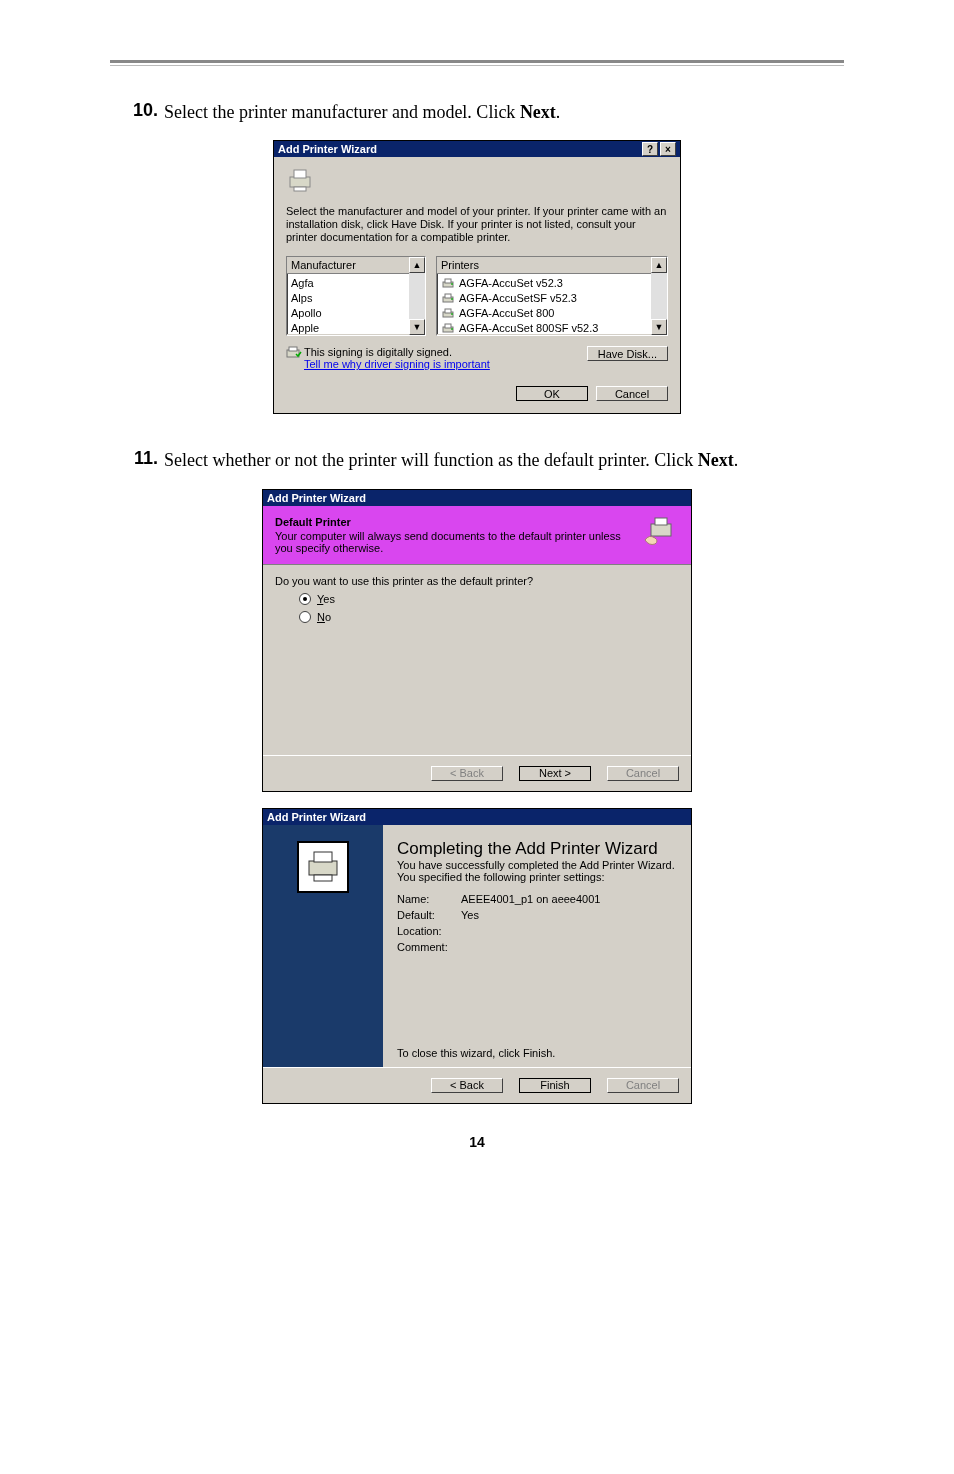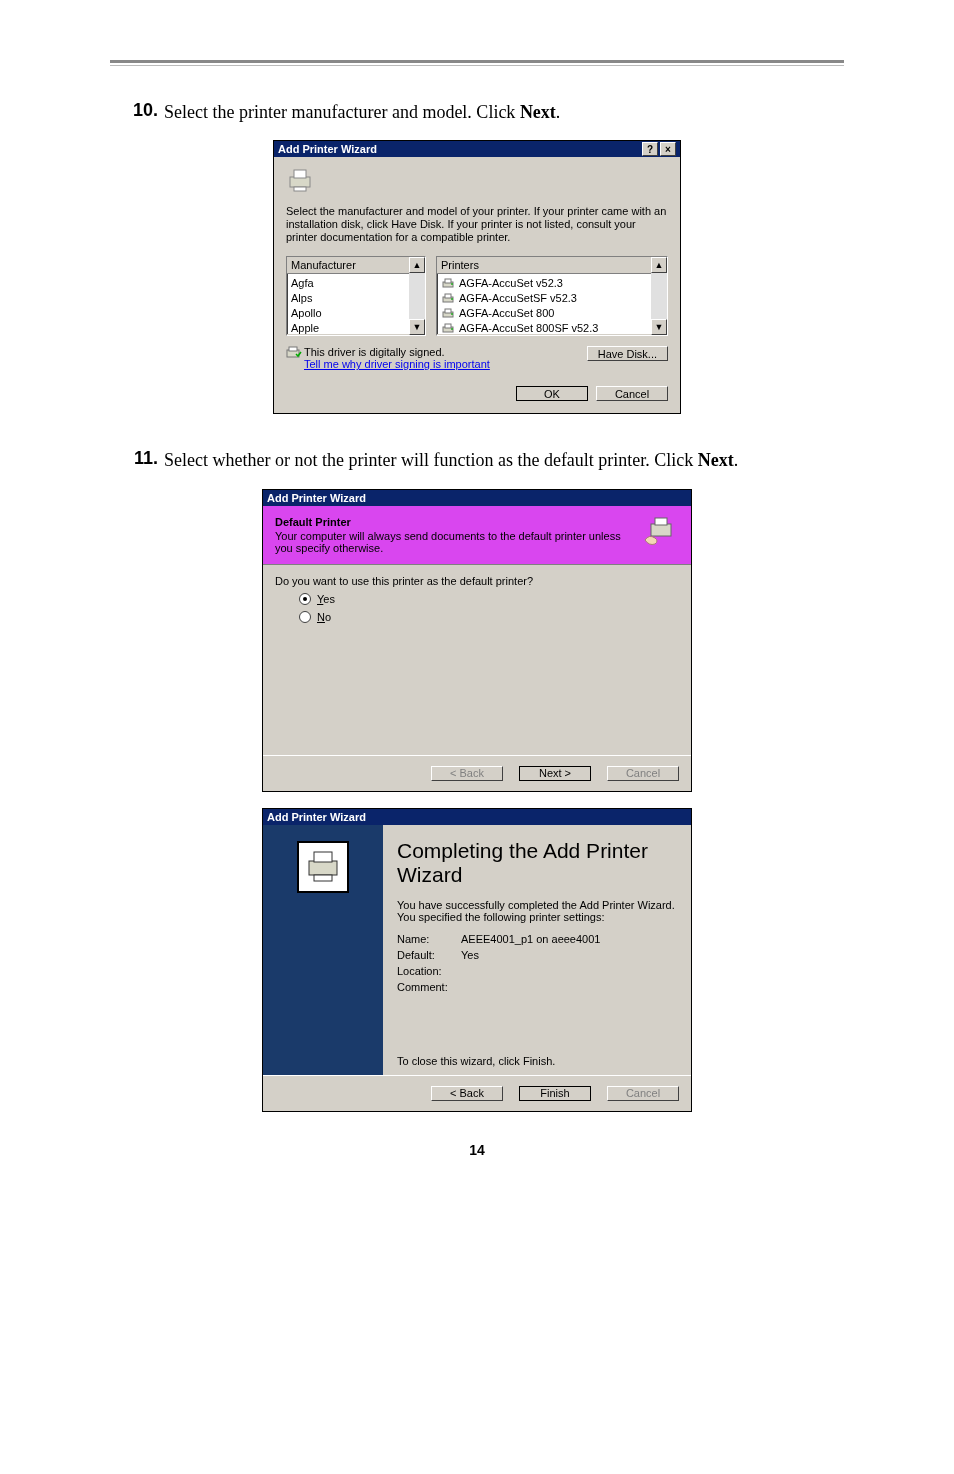--- a/index.html
+++ b/index.html
@@ -53,21 +53,21 @@
   .radio-dot { width:12px; height:12px; border:1px solid #404040; border-radius:50%; background:#fff; position:relative; }
   .radio-dot.sel::after { content:""; position:absolute; left:3px; top:3px; width:4px; height:4px; background:#000; border-radius:50%; }
   .u { text-decoration: underline; }
   .btnrow-center { display:flex; justify-content:flex-end; gap:16px; padding:10px 12px; border-top:1px solid #fff; }
 
   
   .dlg3-body { display:flex; }
   .dlg3-left { width:120px; background:#1a3a6a; display:flex; align-items:flex-start; justify-content:center; padding-top:16px; }
   .dlg3-left .panel-ico { width:52px; height:52px; border:2px solid #000; background:#fff; display:flex; align-items:center; justify-content:center; }
   .dlg3-right { flex:1; padding:14px 14px 8px 14px; }
-  .dlg3-right h2 { font-family:Tahoma,Arial,sans-serif; font-weight:400; font-size:21px; margin-bottom:12px; }
+  .dlg3-right h2 { font-family:Tahoma,Arial,sans-serif; font-weight:400; font-size:17px; }
   .kv { display:flex; font-size:11px; line-height:16px; }
   .kv .k { width:64px; }
 
   .page-num { text-align:center; font-family:"Helvetica Neue",Arial,sans-serif; font-weight:900; font-size:14px; margin-top:30px; }
 </style>
 </head>
 <body>
 
 <div class="page">
   <div class="hr-dbl"></div>
@@ -186,21 +186,21 @@
 
         <div class="sig-row">
           <span style="width:18px;">
             <svg width="16" height="14" viewBox="0 0 16 14">
                 <rect x="1" y="4" width="12" height="7" fill="#d8d8c8" stroke="#777"></rect>
                 <rect x="3" y="1" width="8" height="4" fill="#fff" stroke="#777"></rect>
                 <path d="M10 8 l2 2 l3 -4" stroke="#0a0" stroke-width="1.5" fill="none"></path>
               </svg>
           </span>
           <div class="txtcol">
-            <div>This driver is digitally signed.</div>
+            <div>This signing is digitally signed.</div>
             <a href="#">Tell me why driver signing is important</a>
           </div>
           <button class="btn">Have Disk...</button>
         </div>
 
         <div class="btnrow">
           <button class="btn def">OK</button>
           <button class="btn">Cancel</button>
         </div>
       </div>
@@ -280,21 +280,21 @@
               <span>Yes</span>
             </div>
           <div class="kv">
               <span class="k">Location:</span>
               <span></span>
             </div>
           <div class="kv">
               <span class="k">Comment:</span>
               <span></span>
             </div>
-          <div style="font-size:11px; margin-top:60px;">To close this wizard, click Finish.</div>
+          <div style="font-size:11px; margin-top:92px;">To close this wizard, click Finish.</div>
         </div>
       </div>
       <div class="btnrow-center">
         <button class="btn">&lt; Back</button>
         <button class="btn def">Finish</button>
         <button class="btn" disabled="">Cancel</button>
       </div>
     </div>
   </div>
 

